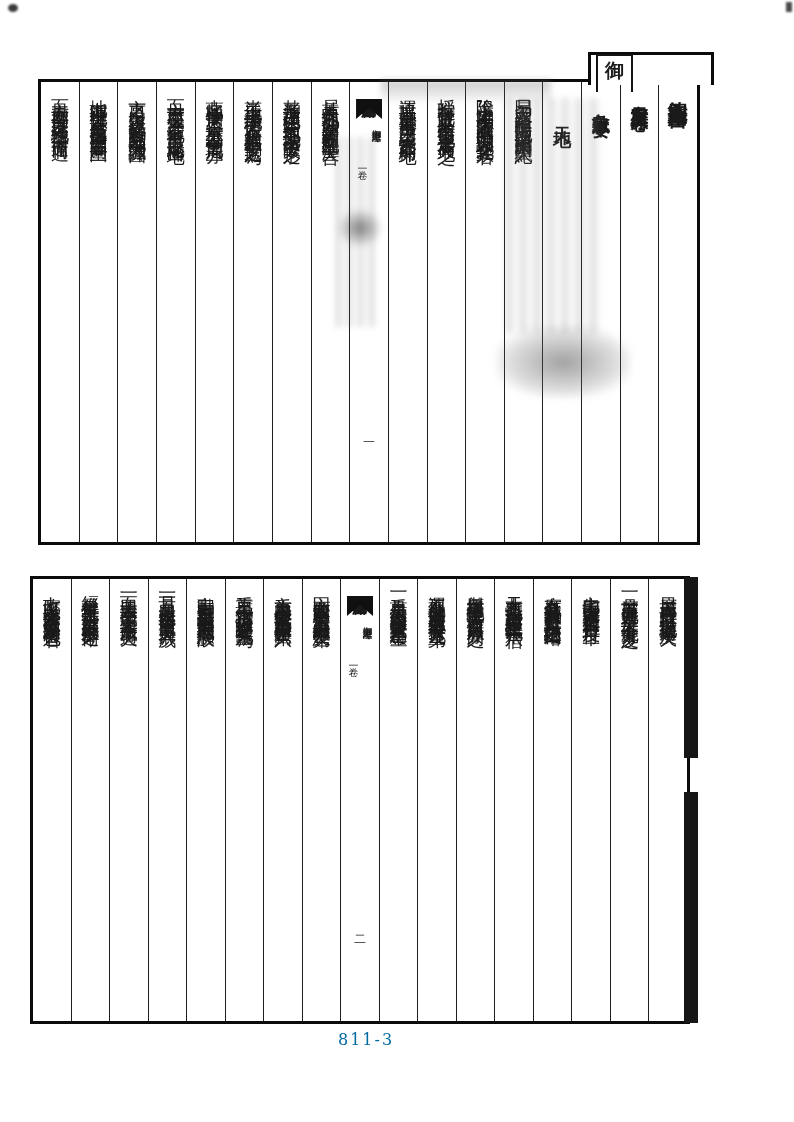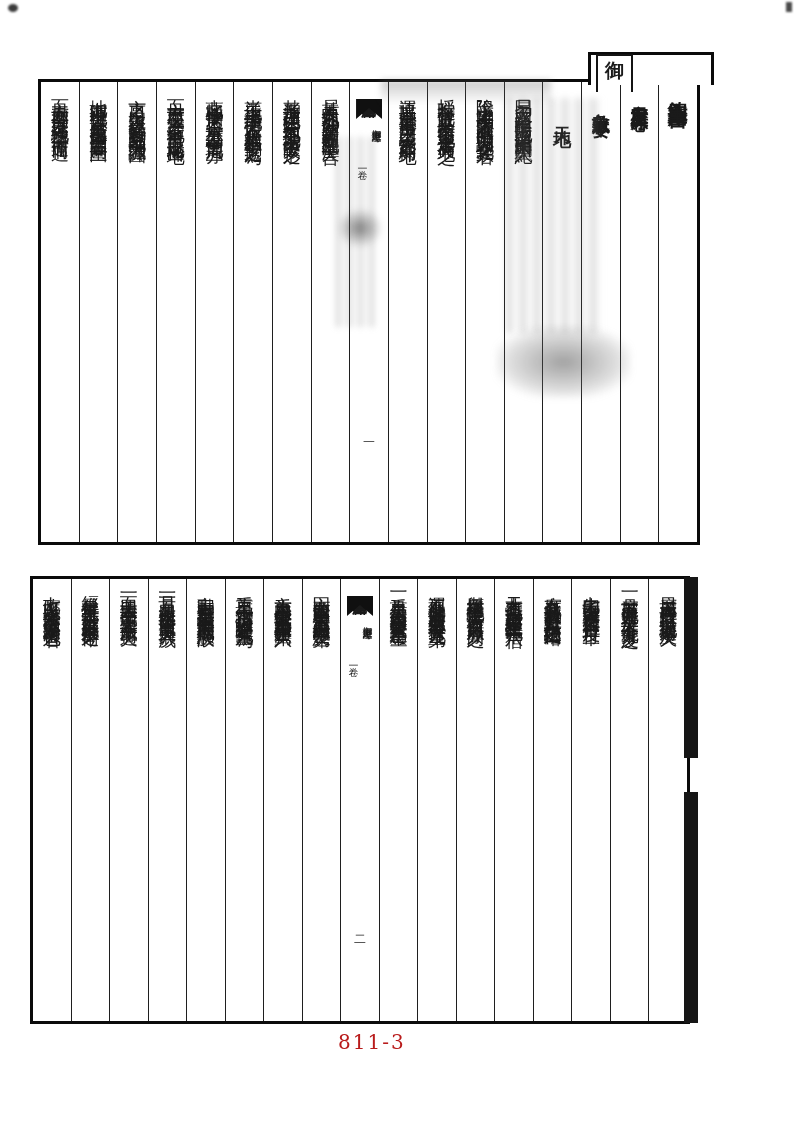--- a/index.html
+++ b/index.html
@@ -53,22 +53,22 @@
         background:linear-gradient(rgba(100,100,100,.35),transparent)}
   .sm-d{left:295px;top:55px;width:44px;height:190px;
         background:repeating-linear-gradient(90deg,rgba(120,120,120,.28) 0 5px,transparent 5px 11px)}
   .sm-e{left:296px;top:126px;width:46px;height:40px;
         background:radial-gradient(rgba(40,40,40,.55),transparent 70%)}
 
   .speck{position:absolute;filter:blur(1px)}
   .speck1{left:8px;top:4px;width:10px;height:8px;background:#3a3a3a;border-radius:50%}
   .speck2{left:786px;top:2px;width:6px;height:10px;background:#4a4a4a}
 
-  .folio{position:absolute;left:338px;top:1030px;width:130px;font-size:20px;
-         letter-spacing:2px;color:#b91c1c;font-family:"DejaVu Serif","Liberation Serif",serif}
+  .folio{position:absolute;left:338px;top:1030px;width:130px;font-size:16px;
+         letter-spacing:2px;color:#0369a1;font-family:"DejaVu Serif","Liberation Serif",serif}
 </style>
 </head>
 <body>
 
 <div class="page">
 
   <section class="block" id="top-block">
     <div class="imperial-tab"></div>
     <div class="gyo-box">
       <span>御</span>

